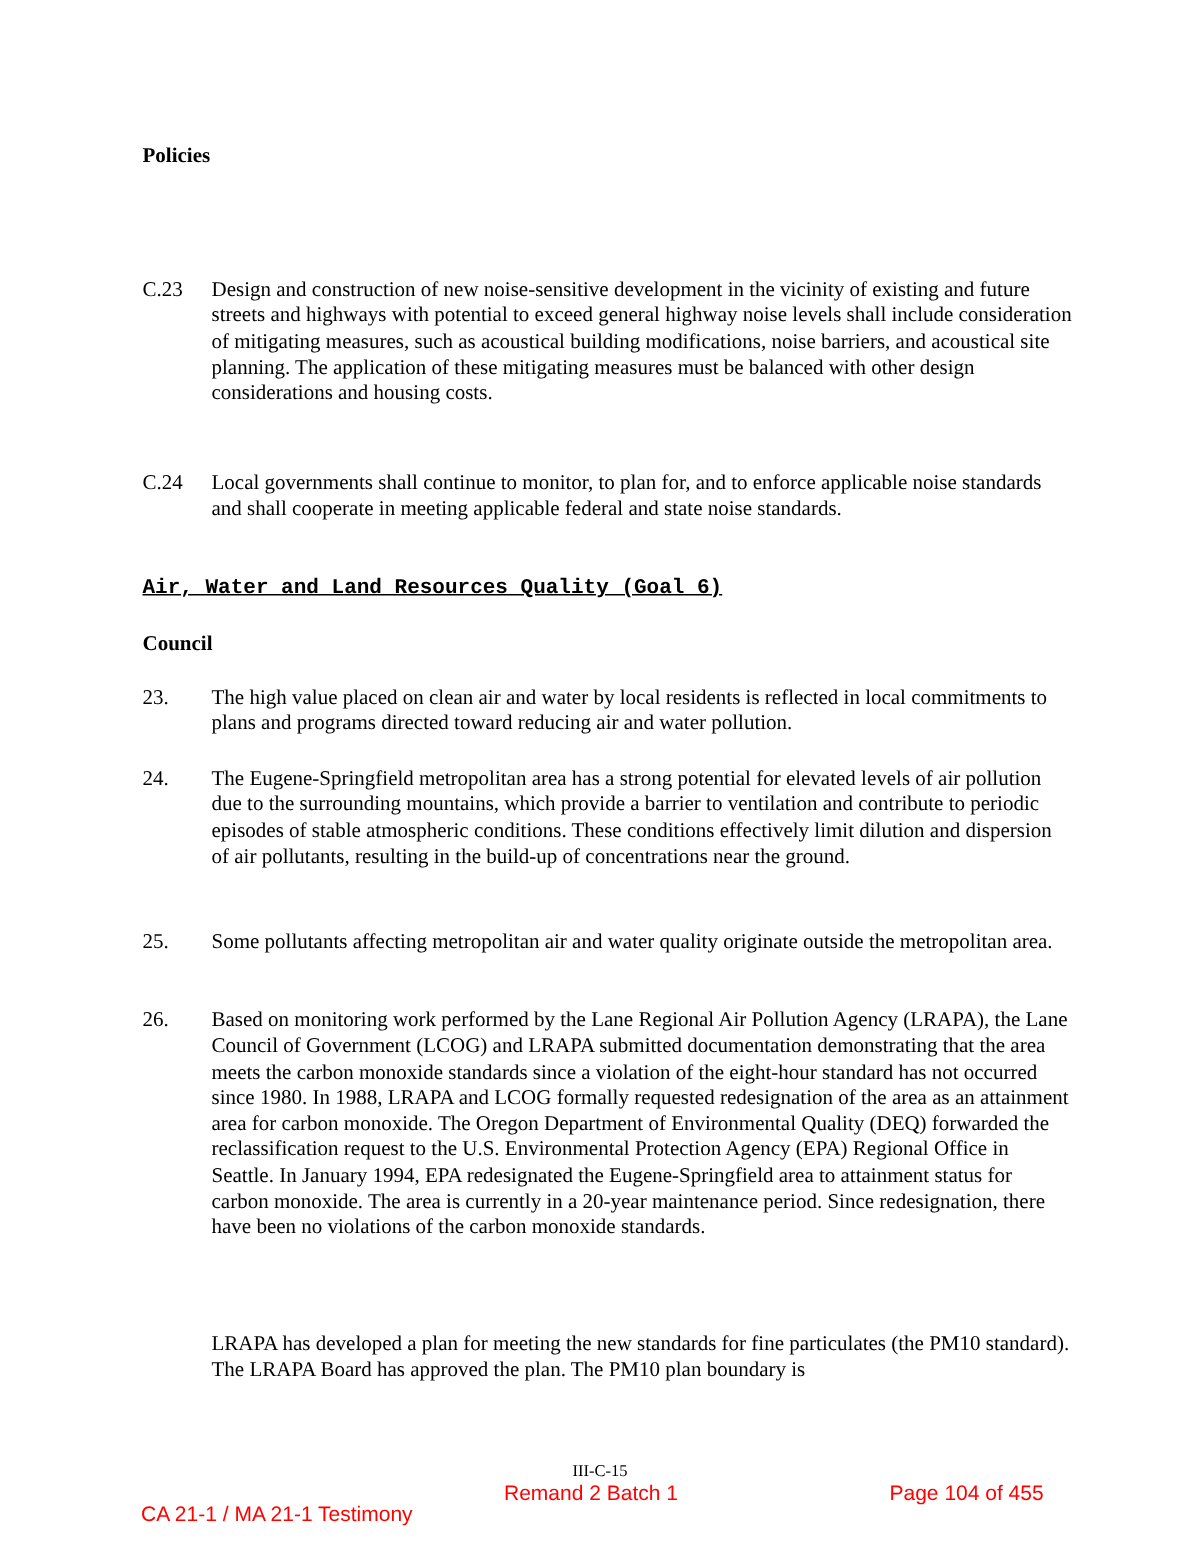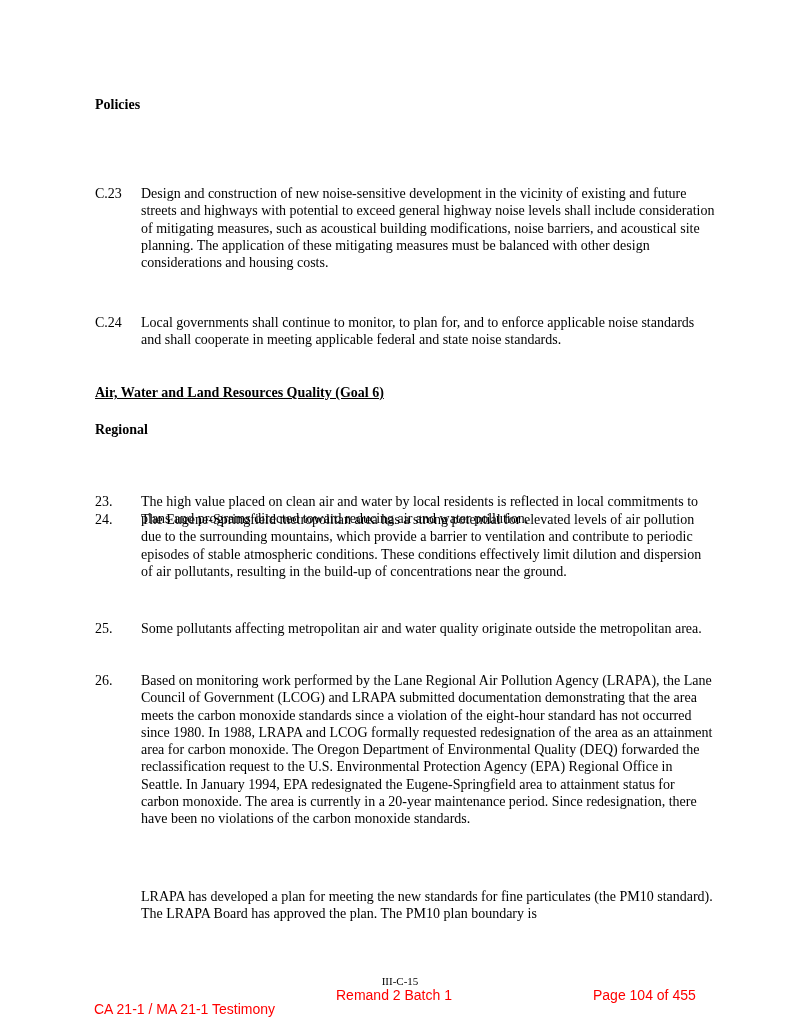--- a/index.html
+++ b/index.html
@@ -23,20 +23,21 @@
     .heading {
       position: absolute;
       left: 95px;
       font-weight: bold;
       font-size: 14px;
       line-height: 17px;
       margin: 0;
     }
     .heading.underline {
       text-decoration: underline;
+      font-family: Liberation Mono, monospace;
     }
     .item {
       position: absolute;
       left: 95px;
       width: 620px;
       font-size: 14px;
       line-height: 17.3px;
     }
     .item .num {
       position: absolute;
@@ -81,23 +82,23 @@
     <span class="text">Design and construction of new noise-sensitive development in the vicinity of existing and future streets and highways with potential to exceed general highway noise levels shall include consideration of mitigating measures, such as acoustical building modifications, noise barriers, and acoustical site planning.  The application of these mitigating measures must be balanced with other design considerations and housing costs.</span>
   </div>
 
   <div class="item" style="top:314px;">
     <span class="num">C.24</span>
     <span class="text">Local governments shall continue to monitor, to plan for, and to enforce applicable noise standards and shall cooperate in meeting applicable federal and state noise standards.</span>
   </div>
 
   <h2 class="heading underline" style="top:384px;">Air, Water and Land Resources Quality (Goal 6)</h2>
 
-  <h3 class="heading" style="top:421px;">Regional</h3>
+  <h3 class="heading" style="top:421px;">Council</h3>
 
-  <div class="item" style="top:457px;margin-top:36px;">
+  <div class="item" style="top:457px;">
     <span class="num">23.</span>
     <span class="text">The high value placed on clean air and water by local residents is reflected in local commitments to plans and programs directed toward reducing air and water pollution.</span>
   </div>
 
   <div class="item" style="top:511px;">
     <span class="num">24.</span>
     <span class="text">The Eugene-Springfield metropolitan area has a strong potential for elevated levels of air pollution due to the surrounding mountains, which provide a barrier to ventilation and contribute to periodic episodes of stable atmospheric conditions.  These conditions effectively limit dilution and dispersion of air pollutants, resulting in the build-up of concentrations near the ground.</span>
   </div>
 
   <div class="item" style="top:620px;">

